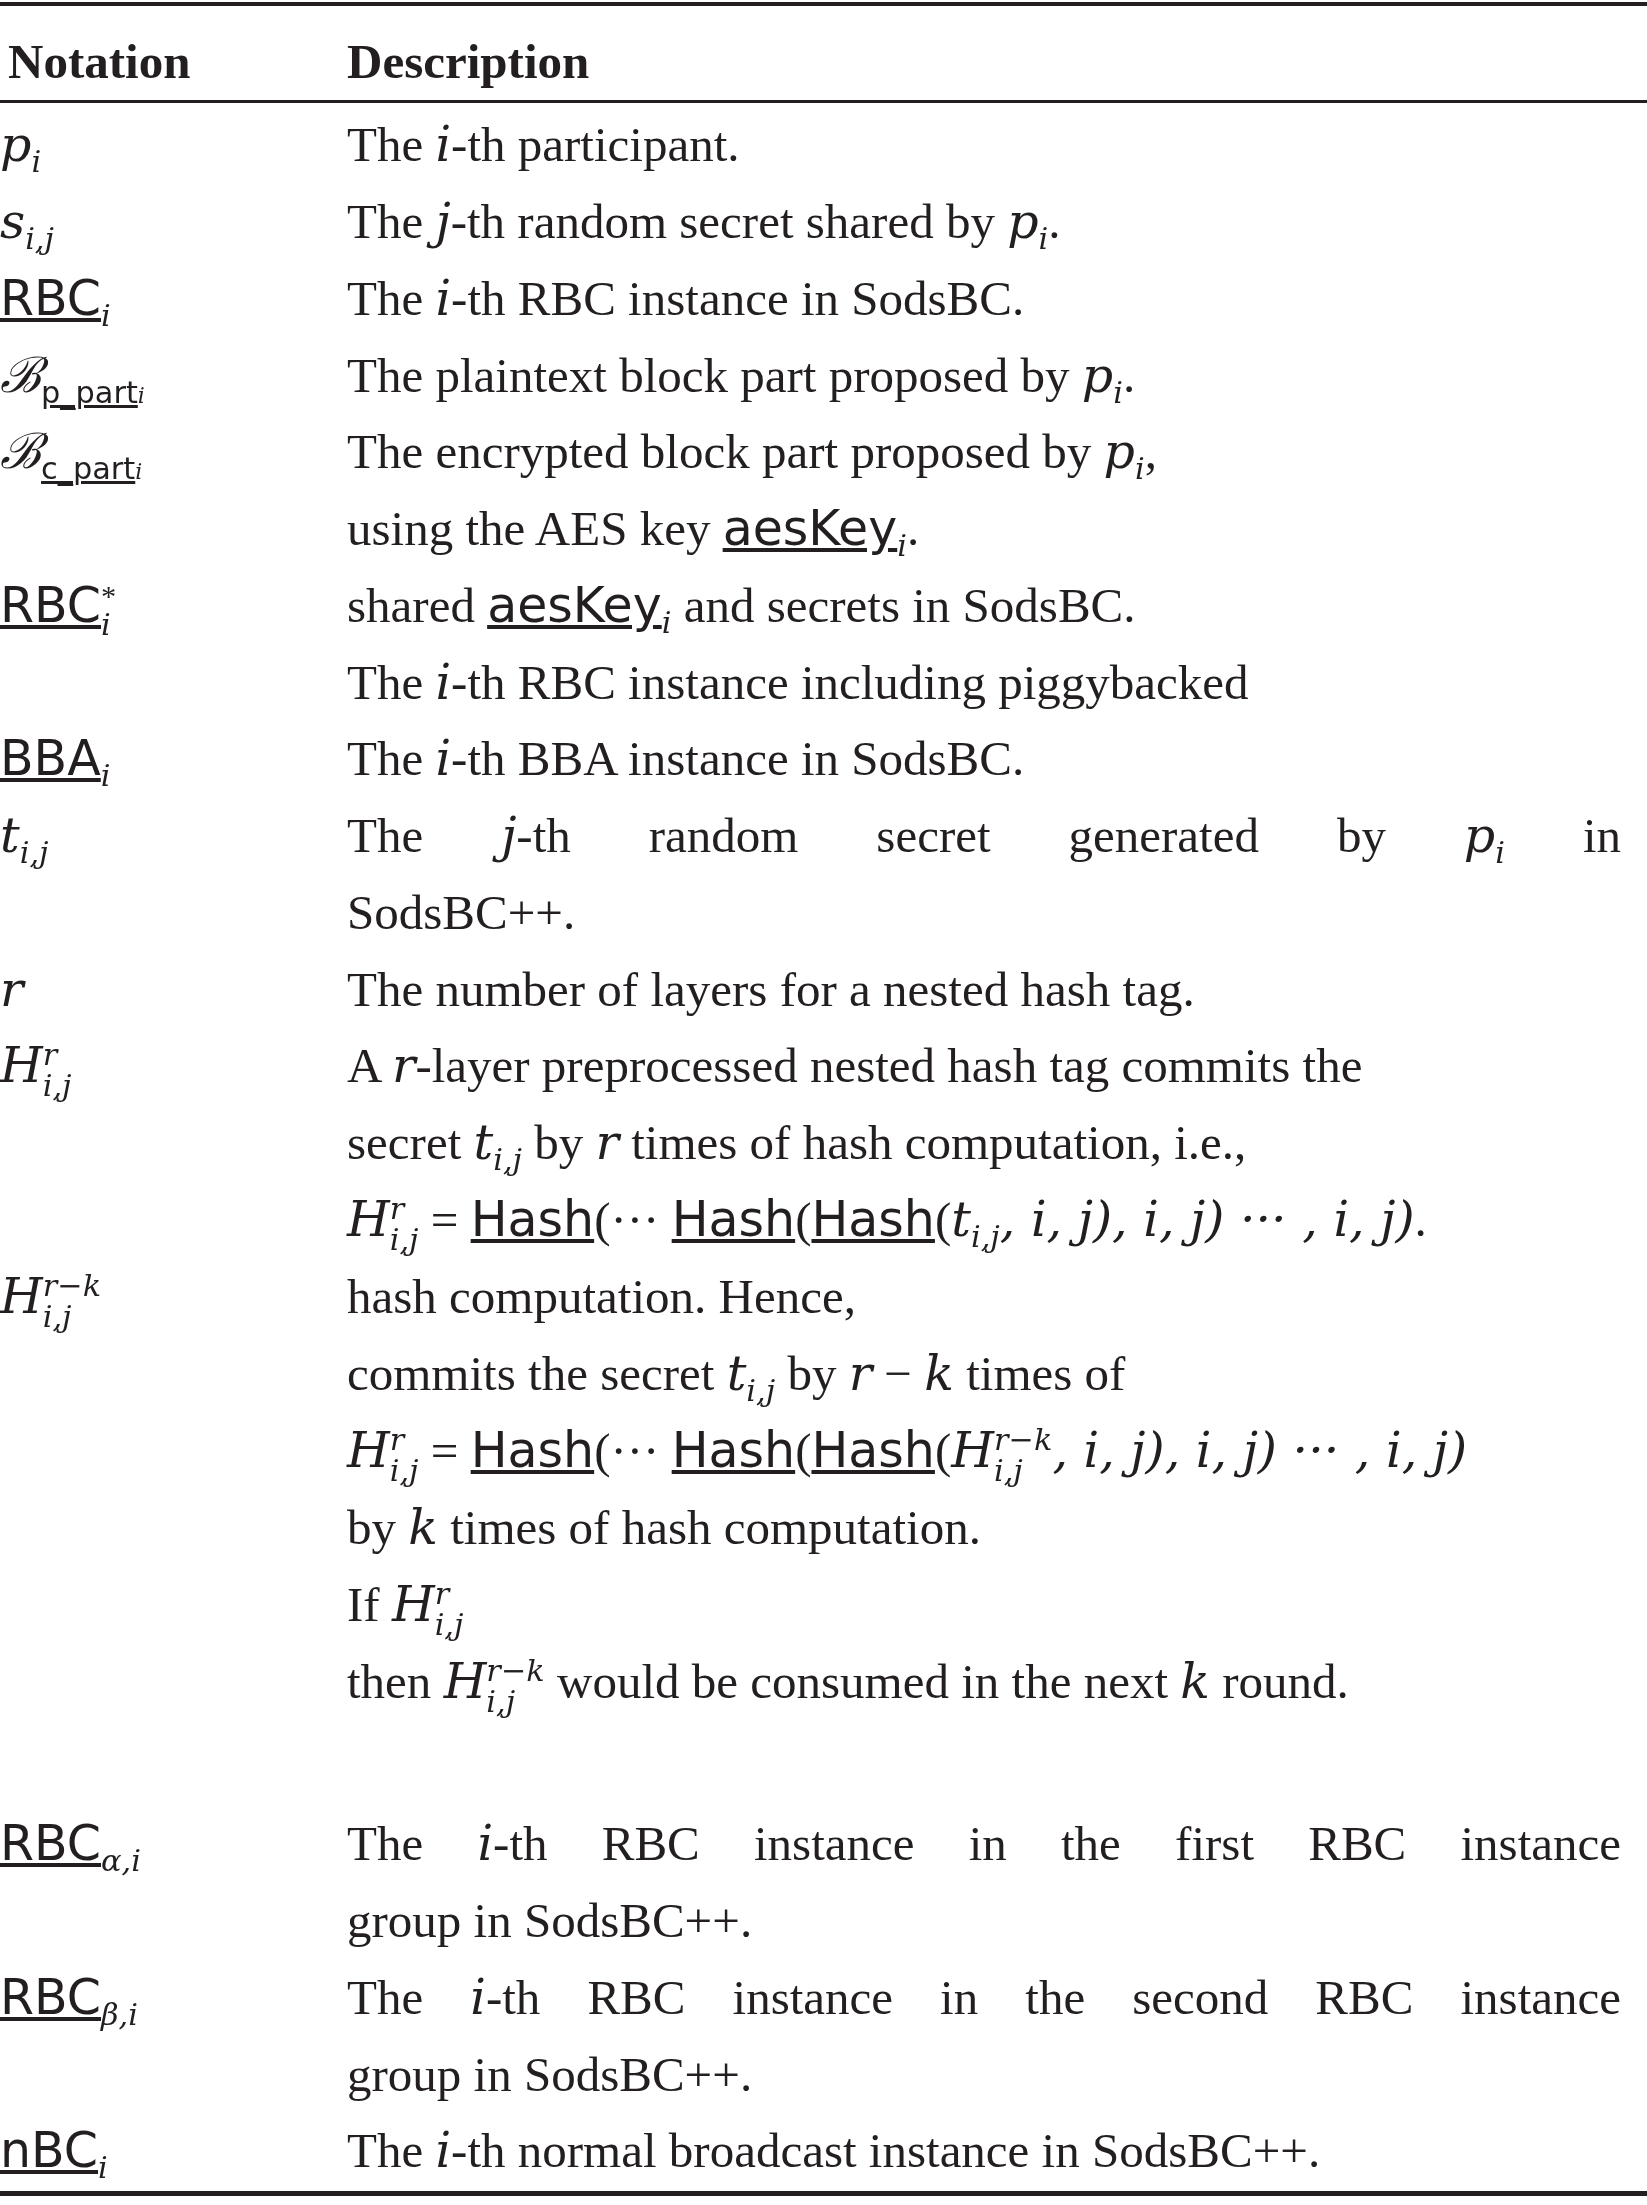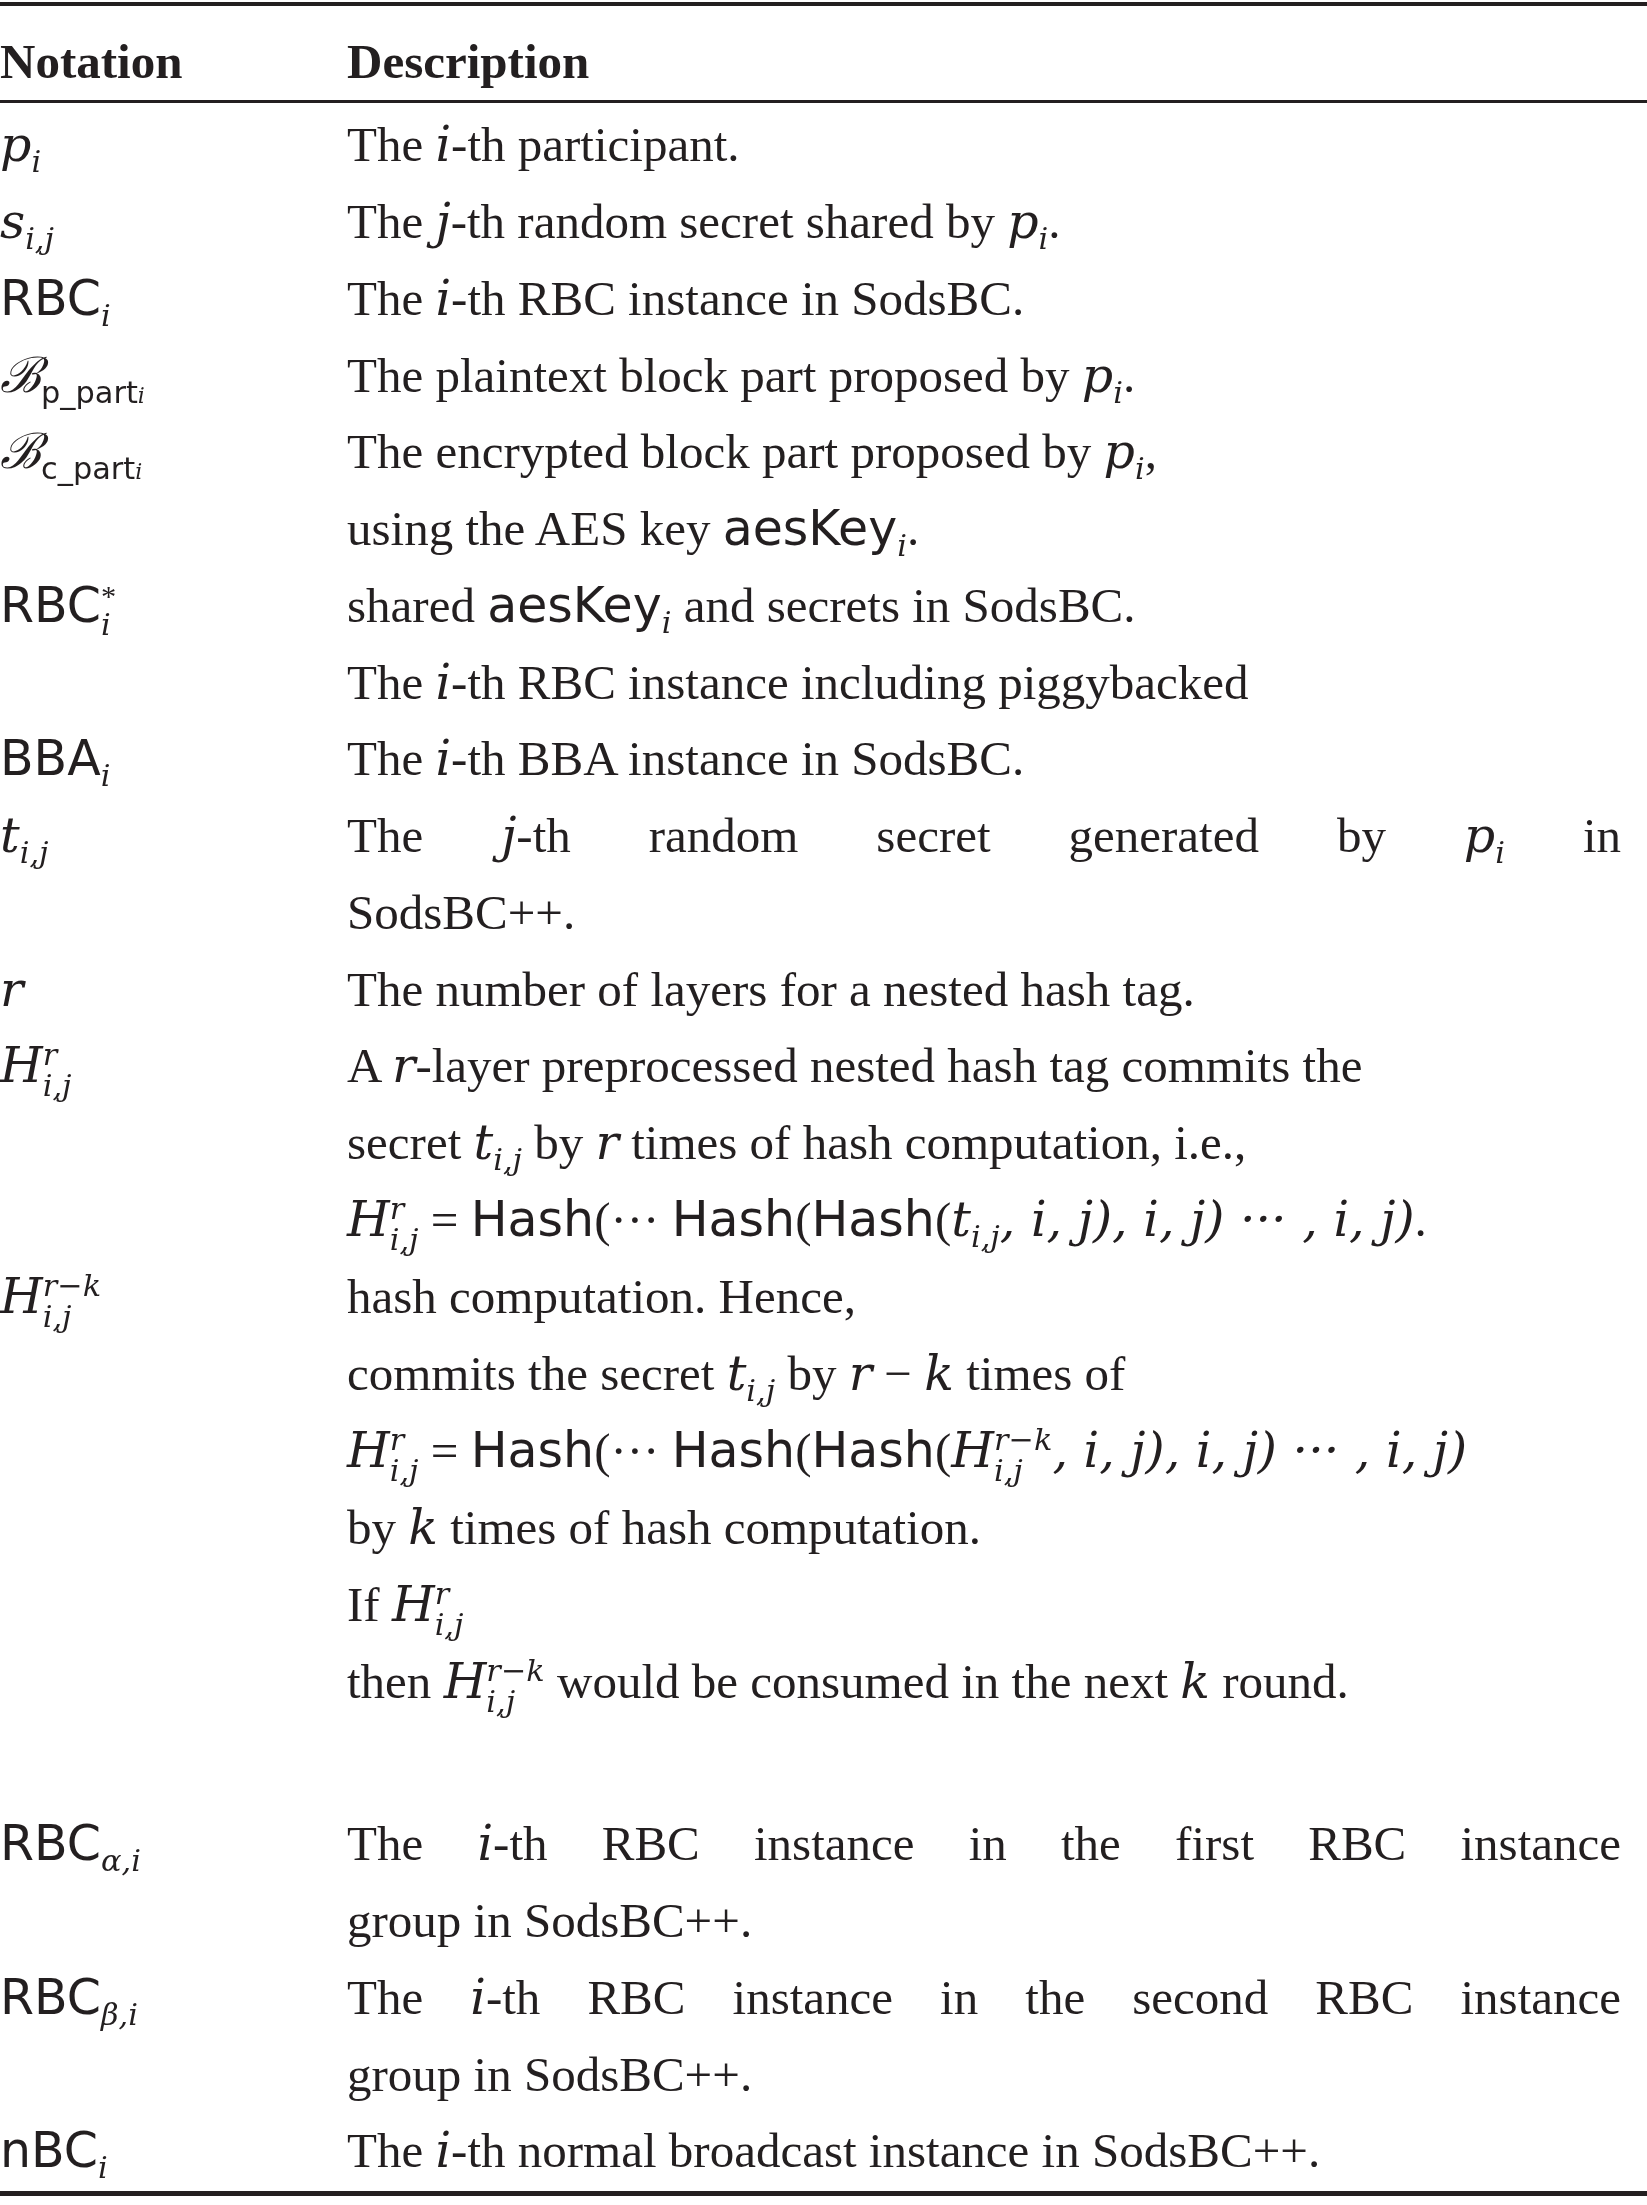--- a/index.html
+++ b/index.html
@@ -7,36 +7,36 @@
     width: 1647px; height: 2205px; overflow: hidden;
     font-family: "Liberation Serif", "DejaVu Serif", serif;
     color: #231f20;
   }
   .table-wrap { position: absolute; left: 0; top: 0; width: 1647px; }
   .rule-top { position: absolute; left: 0; top: 1.6px; width: 1647px; height: 4.9px; background: #231f20; }
   .rule-mid { position: absolute; left: 0; top: 100px; width: 1647px; height: 2.5px; background: #231f20; }
   .rule-bot { position: absolute; left: 0; top: 2191px; width: 1647px; height: 4.9px; background: #231f20; }
 
   .header { position: absolute; top: 33px; height: 61px; font-size: 49px; font-weight: bold; }
-  .h-notation { left: 0; }
+  .h-notation { left: 8px; }
   .h-desc { left: 347px; font-family: Liberation Serif, serif; }
 
   .row { position: absolute; left: 0; width: 1647px; }
   .notation {
     position: absolute; left: 0; top: 0; width: 335px;
     font-size: 49px; line-height: 77px; white-space: nowrap;
   }
   .desc {
     position: absolute; left: 347px; top: 0; width: 1274px;
     font-size: 49px; line-height: 77px;
   }
   .desc .line { display: block; white-space: nowrap; }
   .desc .line.justify { text-align: justify; text-align-last: justify; white-space: normal; }
   .m { font-style: italic; font-family: "DejaVu Serif", serif; }
-  .sf { font-family: "DejaVu Sans", "Liberation Sans", sans-serif; font-style: normal; }
+  .sf { font-family: "DejaVu Sans", "Liberation Sans", sans-serif; font-style: normal; text-decoration: underline; }
   sub, sup { font-size: 0.62em; line-height: 0; }
 </style>
 </head>
 <body>
 
 <div class="table-wrap">
   <div class="rule-top"></div>
   <div class="header h-notation">Notation</div>
   <div class="header h-desc">Description</div>
   <div class="rule-mid"></div>

